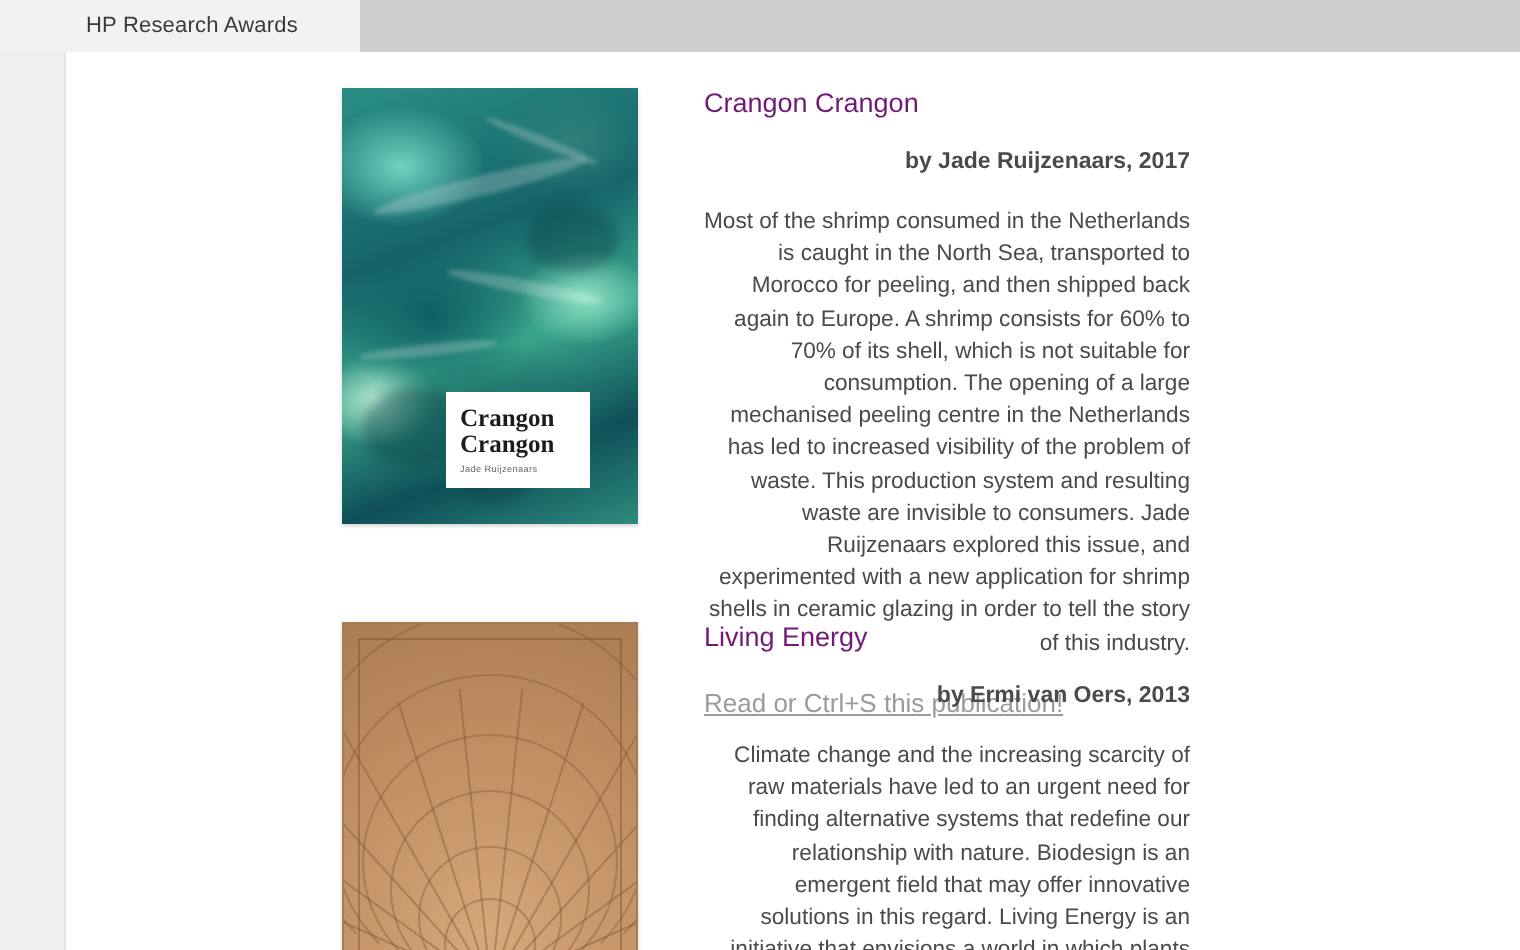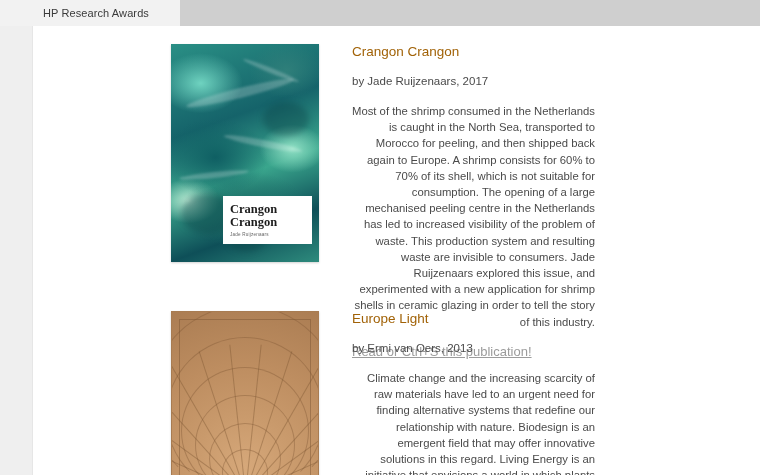--- a/index.html
+++ b/index.html
@@ -114,21 +114,21 @@
     filter: blur(3px);
   }
   .cover-crangon .b1 { width: 54px; height: 40px; left: 10px; top: 150px; }
   .cover-crangon .b2 { width: 46px; height: 34px; left: 92px; top: 58px; }
   .cover-crangon .b3 { width: 40px; height: 30px; left: 56px; top: 178px; }
 
   .cover-label {
     position: absolute;
     left: 52px;
     bottom: 18px;
-    width: 89px;
+    width: 72px;
     background: #ffffff;
     padding: 7px 6px 7px 7px;
     box-sizing: border-box;
   }
   .cover-label .t {
     font-family: "Liberation Serif", serif;
     font-size: 12.5px;
     line-height: 13px;
     color: #1c1c1c;
     font-weight: 700;
@@ -175,29 +175,30 @@
     left: 50%;
     transform: translateX(-50%);
   }
 
   .entry-text {
     margin-left: 33px;
     width: 243px;
   }
   .entry-title {
     font-size: 13.5px;
-    color: #a16207;
+    color: #701a75;
     margin: 0 0 16px 0;
     font-weight: 400;
   }
   .entry-author {
     font-size: 11.5px;
-    font-weight: 400;
+    font-weight: 700;
     color: #4a4a4a;
     margin: 0 0 16px 0;
+    text-align: right;
   }
   .entry-body {
     font-size: 11.3px;
     line-height: 16.2px;
     color: #4a4a4a;
     margin: 0;
     text-align: right;
   }
   .entry-link {
     display: inline-block;
@@ -268,19 +269,19 @@
         <div class="arc" style="width: 70px; height: 70px;"></div>
         <div class="arc" style="width: 98px; height: 98px;"></div>
         <div class="arc" style="width: 126px; height: 126px;"></div>
         <div class="arc" style="width: 156px; height: 156px;"></div>
         <div class="arc" style="width: 188px; height: 188px;"></div>
         <div class="arc" style="width: 222px; height: 222px;"></div>
       </div>
 
     </div>
     <div class="entry-text">
-      <h2 class="entry-title">Europe Light</h2>
+      <h2 class="entry-title">Living Energy</h2>
       <p class="entry-author">by Ermi van Oers, 2013</p>
       <p class="entry-body">Climate change and the increasing scarcity of raw materials have led to an urgent need for finding alternative systems that redefine our relationship with nature. Biodesign is an emergent field that may offer innovative solutions in this regard. Living Energy is an initiative that envisions a world in which plants take part in our energy system. One of its first projects, Living Light, is a lamp that harvests energy through photosynthesis. It is a cross-pollination of nature, science and design. Living Light shows the beautiful and poetic side of 'living energy' and</p>
     </div>
   </div>
 
 </div>
 
 </body></html>

